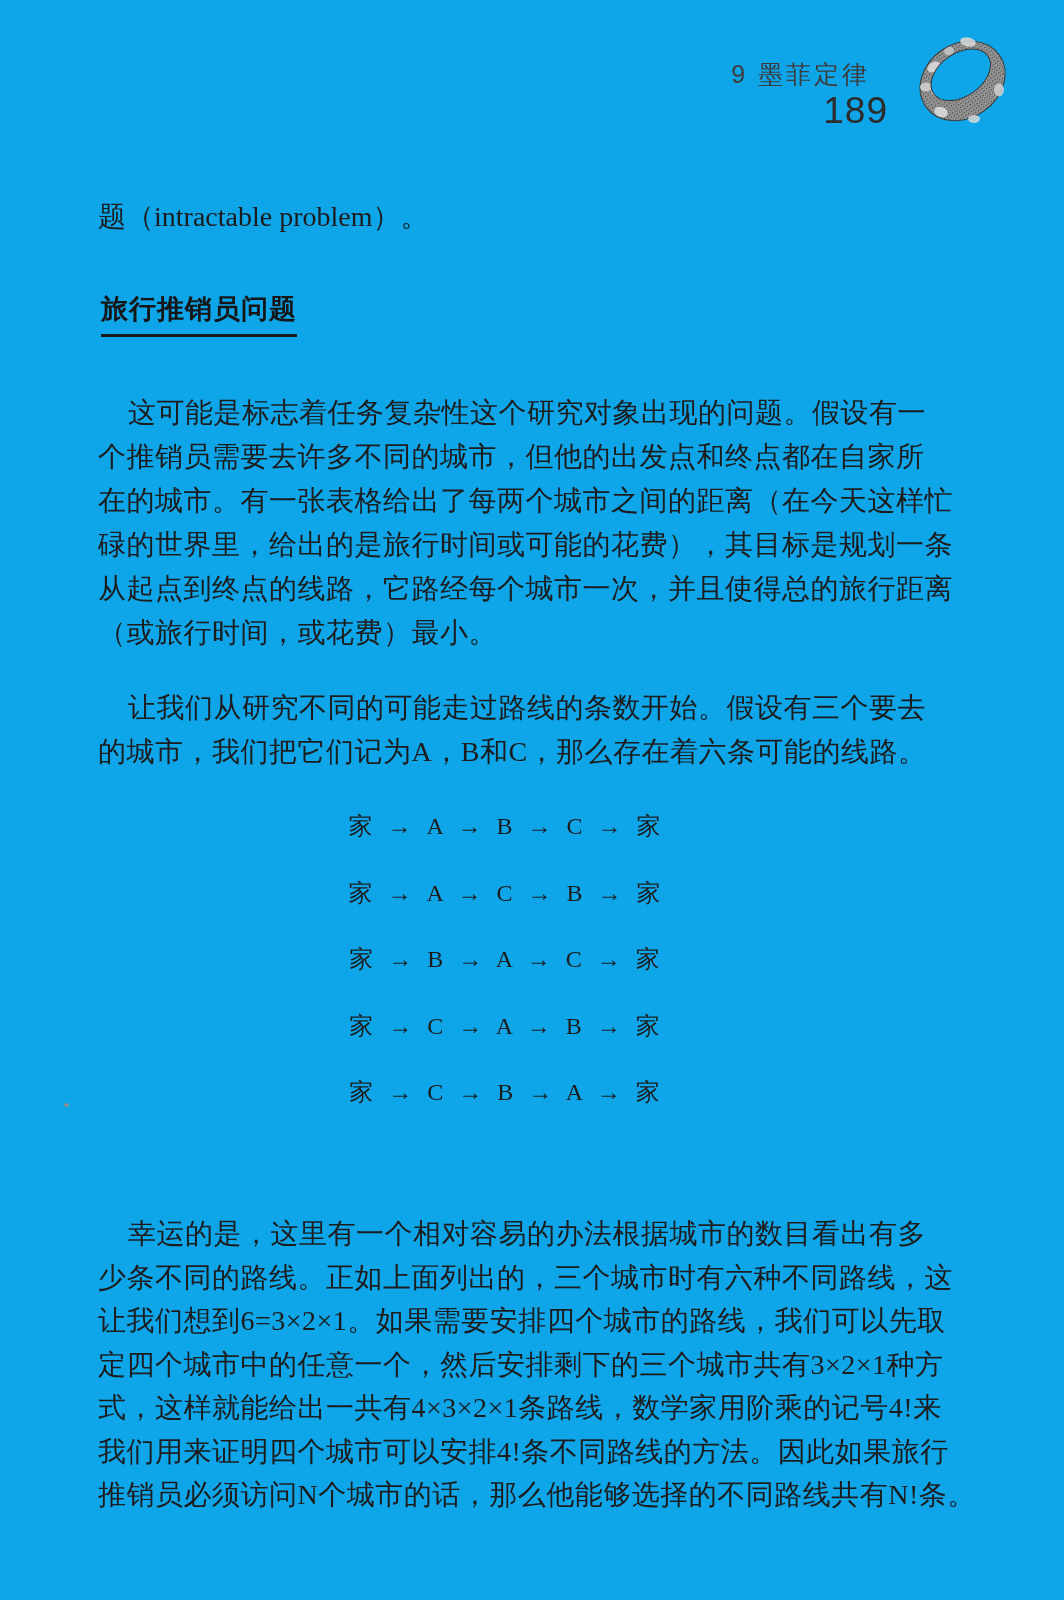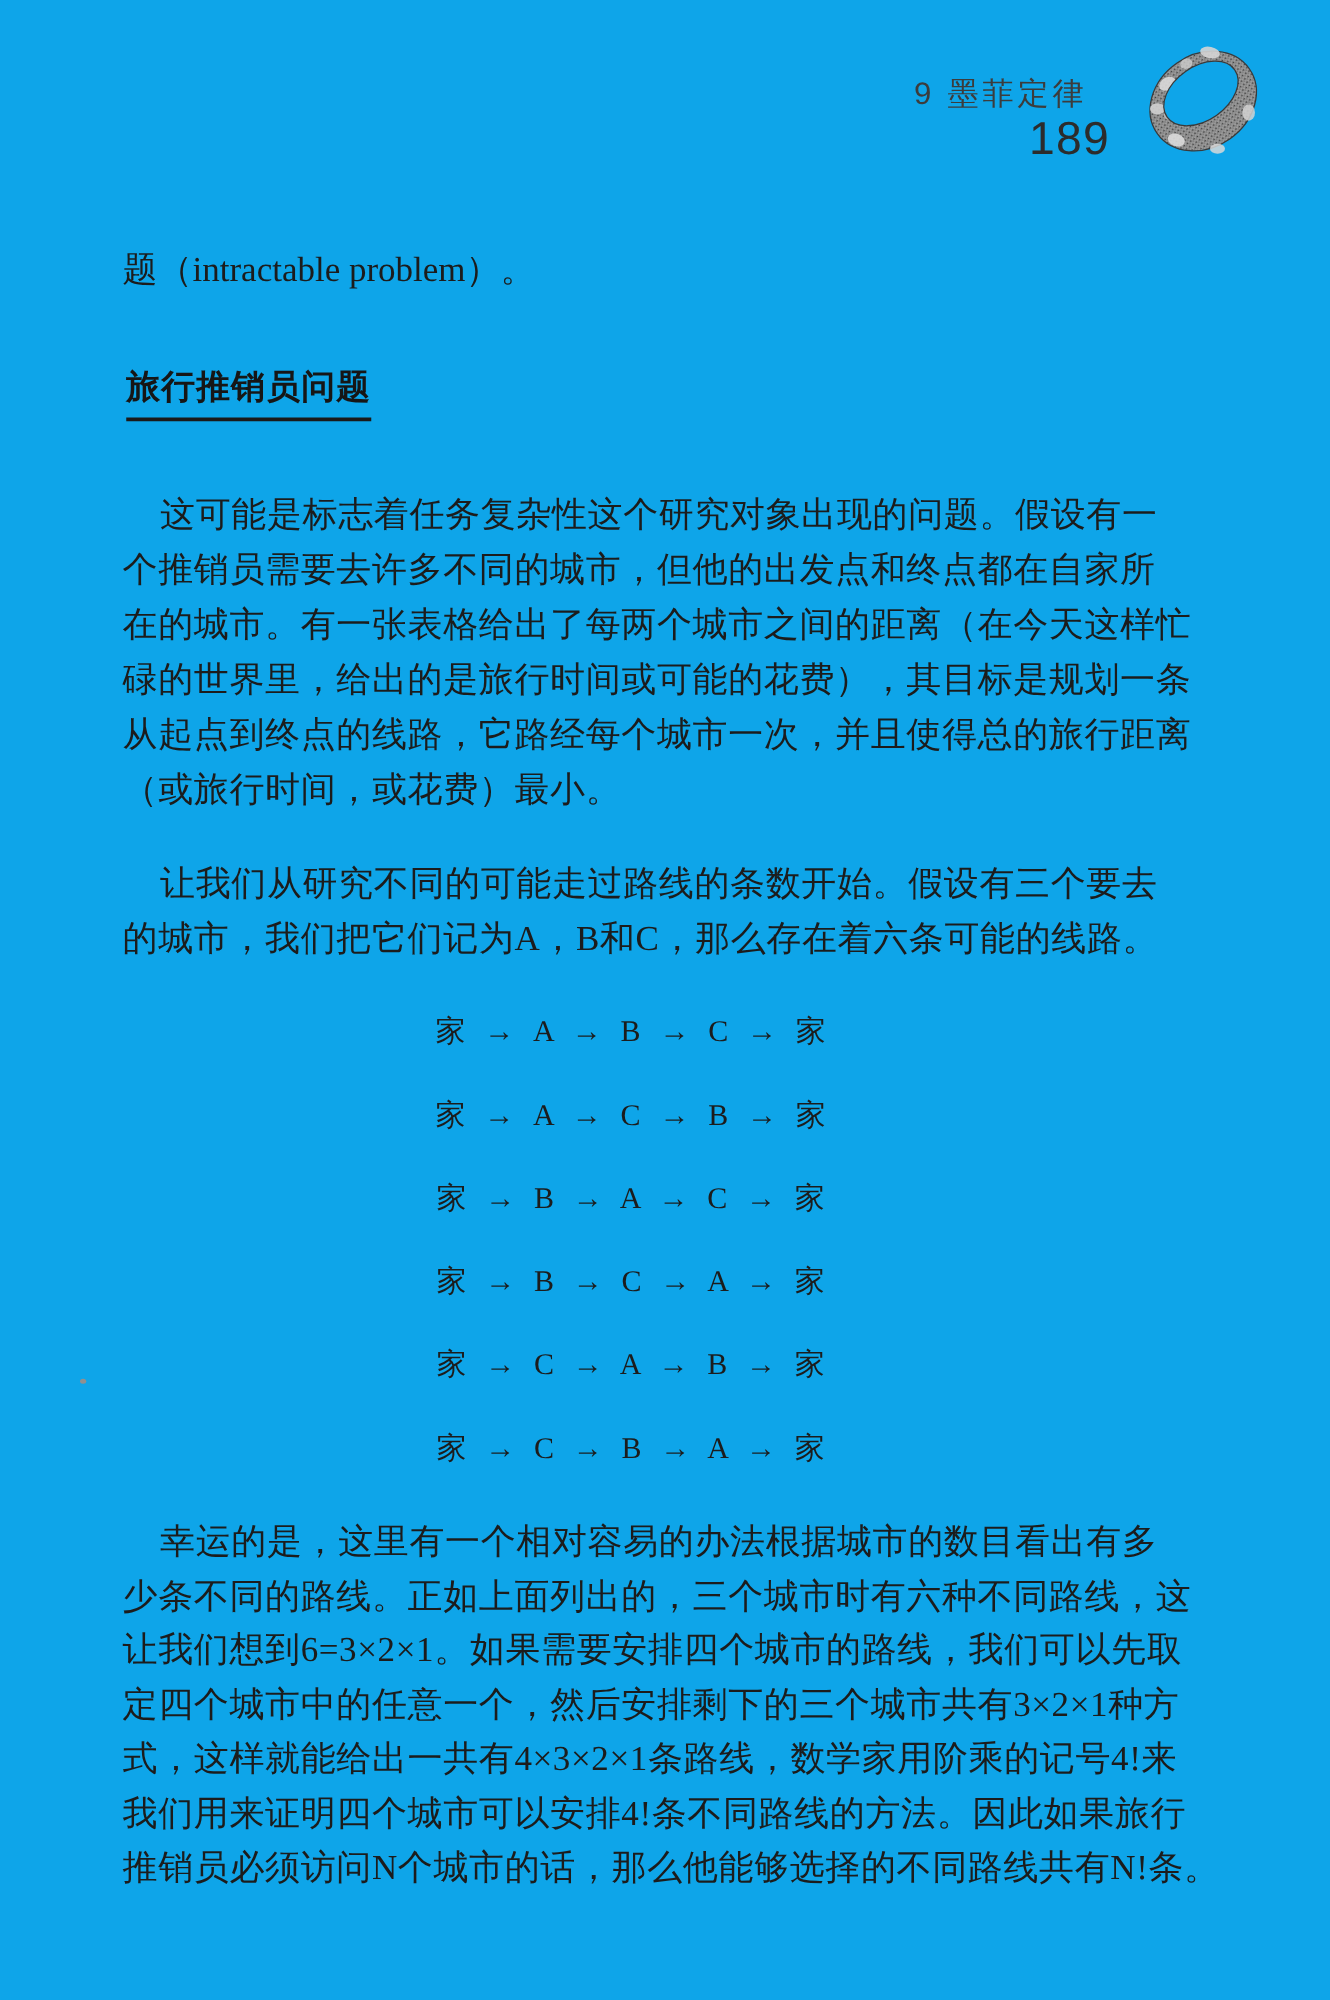--- a/index.html
+++ b/index.html
@@ -163,21 +163,20 @@
     <div class="line">在的城市。有一张表格给出了每两个城市之间的距离（在今天这样忙</div>
     <div class="line">碌的世界里，给出的是旅行时间或可能的花费），其目标是规划一条</div>
     <div class="line">从起点到终点的线路，它路经每个城市一次，并且使得总的旅行距离</div>
     <div class="line">（或旅行时间，或花费）最小。</div>
   </div>
 
   <div class="routes">
     <div class="route-line">家 → A → B → C → 家</div>
     <div class="route-line">家 → A → C → B → 家</div>
     <div class="route-line">家 → B → A → C → 家</div>
-    <div class="route-line">家 → B → C → A → 家</div>
     <div class="route-line">家 → C → A → B → 家</div>
     <div class="route-line">家 → C → B → A → 家</div>
   </div>
 
   <div class="para p3">
     <div class="line first">幸运的是，这里有一个相对容易的办法根据城市的数目看出有多</div>
     <div class="line">少条不同的路线。正如上面列出的，三个城市时有六种不同路线，这</div>
     <div class="line">让我们想到6=3×2×1。如果需要安排四个城市的路线，我们可以先取</div>
     <div class="line">定四个城市中的任意一个，然后安排剩下的三个城市共有3×2×1种方</div>
     <div class="line">式，这样就能给出一共有4×3×2×1条路线，数学家用阶乘的记号4!来</div>

